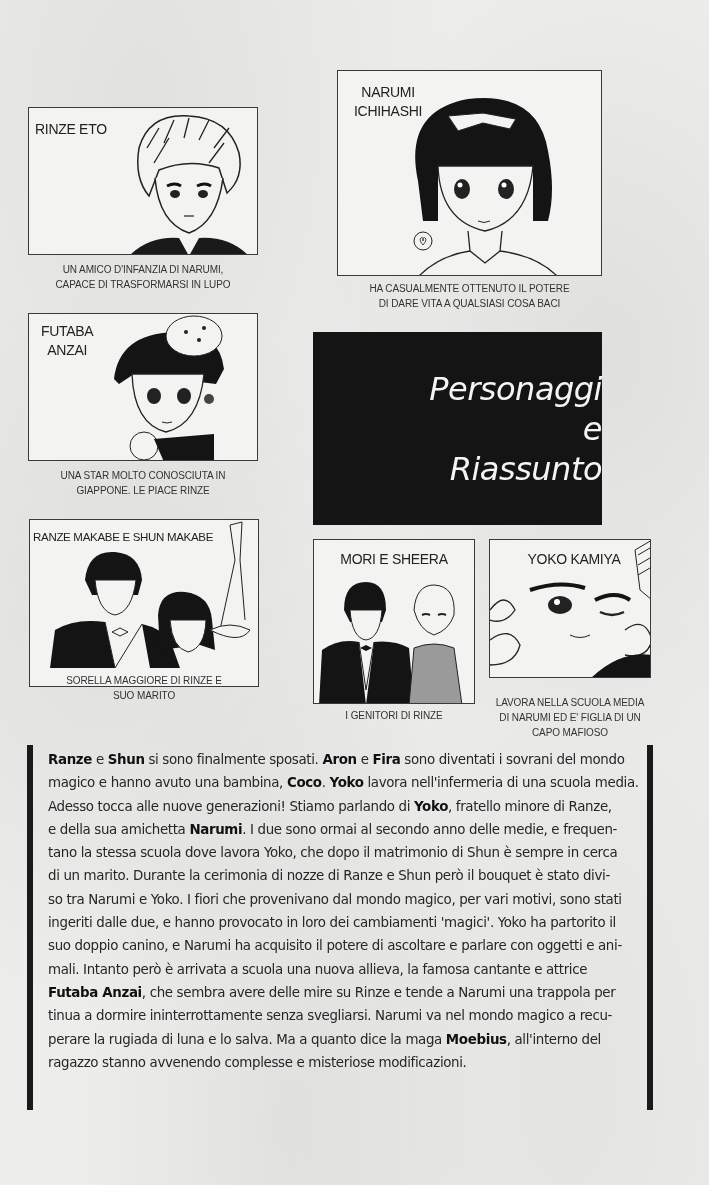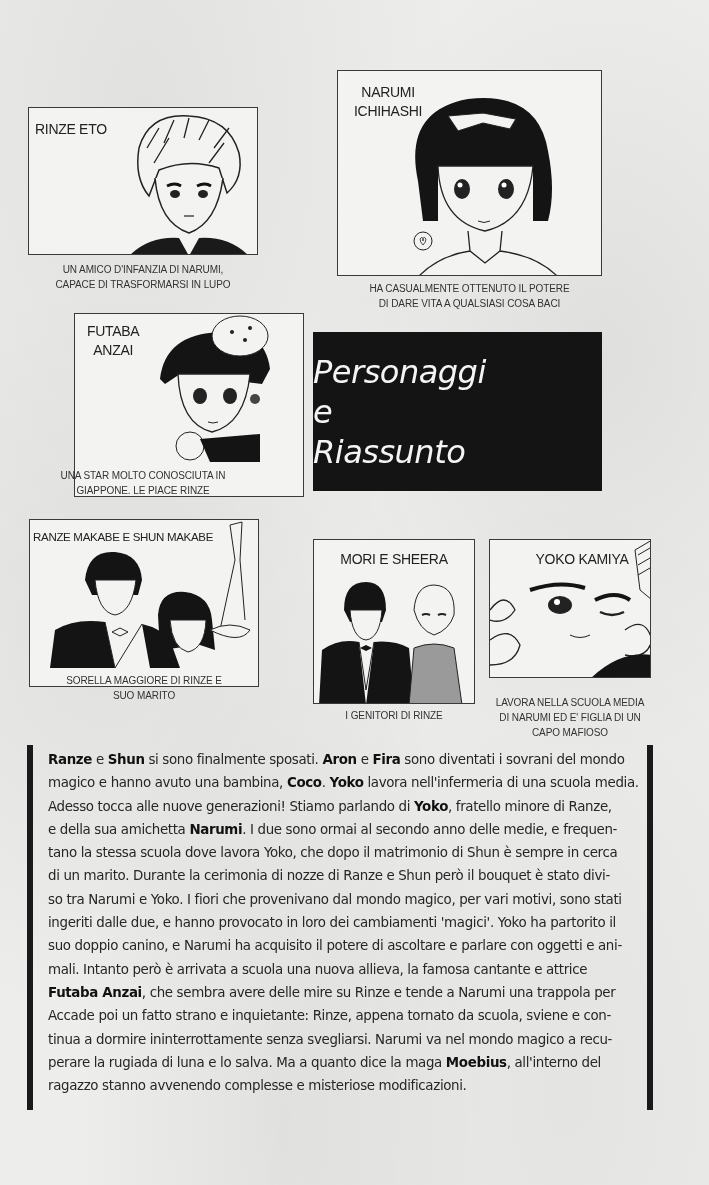--- a/index.html
+++ b/index.html
@@ -30,23 +30,23 @@
   .panel-name {
     position: absolute; font-size: 14px; line-height: 19px; color: #222;
     letter-spacing: -0.3px; z-index: 2;
   }
   .caption {
     position: absolute; font-size: 10px; line-height: 15px; color: #333;
     text-align: center; letter-spacing: -0.1px;
   }
   .art { position: absolute; }
   .title-box {
-    position: absolute; left: 313px; top: 332px; width: 289px; height: 159px;
+    position: absolute; left: 313px; top: 332px; width: 289px; height: 193px;
     background: #141414; color: #f4f4f4; text-align: center;
-    display: flex; flex-direction: column; justify-content: center; align-items: flex-start;
+    display: flex; flex-direction: column; justify-content: center; align-items: flex-end;
     font-family: "DejaVu Sans", sans-serif; font-style: italic; font-size: 32px;
     line-height: 40px; letter-spacing: -0.5px;
   }
   .summary {
     position: absolute; left: 48px; top: 748px; width: 593px;
     font-family: "DejaVu Sans", sans-serif; font-size: 13.4px; line-height: 23.3px;
     color: #262626; letter-spacing: -0.35px;
   }
   .summary .line { white-space: nowrap; display: block; height: 23.3px; }
   .summary b { font-weight: bold; color: #111; }
@@ -95,21 +95,21 @@
     <circle cx="25" cy="170" r="9" fill="none" stroke="#222"></circle>
       <path d="M22 168 q3 -4 3 2 q0 -6 3 -2 q0 3 -3 6 q-3 -3 -3 -6Z" fill="none" stroke="#222" stroke-width="0.8"></path>
     <path d="M70 160 L72 180 M104 160 L102 180 M20 206 Q40 185 72 180 L87 192 L102 180 Q140 185 160 206" fill="none" stroke="#222" stroke-width="1.3"></path>
   </svg>
 </div>
 <div class="caption" style="left:337px;top:281px;width:265px;">
   <div>HA CASUALMENTE OTTENUTO IL POTERE</div>
   <div>DI DARE VITA A QUALSIASI COSA BACI</div>
 </div>
 
-<div class="panel" style="left:28px;top:313px;width:230px;height:184px;margin-left:46px;">
+<div class="panel" style="left:28px;top:313px;width:230px;height:148px;">
   <div class="panel-name" style="left:12px;top:8px;text-align:center;">
     <div>FUTABA</div>
     <div>ANZAI</div>
   </div>
   <svg class="art" style="left:75px;top:0;" width="155" height="148" viewBox="0 0 155 148">
     <path d="M10 65 Q15 20 70 18 Q115 15 120 55 L112 70 L30 60 L15 70Z" fill="#141414"></path>
     <ellipse cx="90" cy="22" rx="28" ry="20" fill="#f3f3f2" stroke="#222"></ellipse>
     <circle cx="82" cy="18" r="2" fill="#222"></circle>
       <circle cx="95" cy="26" r="2" fill="#222"></circle>
       <circle cx="100" cy="14" r="2" fill="#222"></circle>
@@ -167,21 +167,21 @@
     <path d="M100 40 Q102 15 120 15 Q142 16 140 45 Q135 60 120 65 Q105 60 100 40Z" fill="#f3f3f2" stroke="#222"></path>
     <path d="M108 45 q4 -2 8 0 M124 45 q4 -2 8 0" stroke="#222" stroke-width="2"></path>
     <path d="M95 135 L100 78 Q120 70 140 78 L148 135Z" fill="#9a9a9a" stroke="#222"></path>
   </svg>
 </div>
 <div class="caption" style="left:313px;top:708px;width:162px;">
   <div>I GENITORI DI RINZE</div>
 </div>
 
 <div class="panel" style="left:489px;top:539px;width:162px;height:139px;">
-  <div class="panel-name" style="left:12px;width:100%;top:10px;text-align:center;">
+  <div class="panel-name" style="left:4px;width:100%;top:10px;text-align:center;">
     <span>YOKO KAMIYA</span>
   </div>
   <svg class="art" style="left:0;top:0;" width="162" height="139" viewBox="0 0 162 139">
     <path d="M40 50 Q70 40 95 48 M105 60 Q125 50 140 60" stroke="#141414" stroke-width="4" fill="none"></path>
     <ellipse cx="70" cy="65" rx="12" ry="9" fill="#222"></ellipse>
       <circle cx="67" cy="62" r="3" fill="#fff"></circle>
     <path d="M110 72 q12 6 24 0" stroke="#222" stroke-width="2.5" fill="none"></path>
     <path d="M80 95 q10 5 20 0" stroke="#222" fill="none"></path>
     <path d="M0 70 q15 -20 25 0 q-10 15 -25 10 M0 100 q20 -15 30 5 q-5 20 -30 20 M135 90 q20 -15 27 10 q-5 20 -27 15" fill="none" stroke="#222" stroke-width="1.3"></path>
     <path d="M100 139 Q130 110 162 115 L162 139Z" fill="#141414"></path>
@@ -202,17 +202,16 @@
     <span class="line"><span>magico e hanno avuto una bambina, </span><b>Coco</b><span>. </span><b>Yoko</b><span> lavora nell'infermeria di una scuola media.</span></span>
     <span class="line"><span>Adesso tocca alle nuove generazioni! Stiamo parlando di </span><b>Yoko</b><span>, fratello minore di Ranze,</span></span>
     <span class="line"><span>e della sua amichetta </span><b>Narumi</b><span>. I due sono ormai al secondo anno delle medie, e frequen-</span></span>
     <span class="line"><span>tano la stessa scuola dove lavora Yoko, che dopo il matrimonio di Shun è sempre in cerca</span></span>
     <span class="line"><span>di un marito. Durante la cerimonia di nozze di Ranze e Shun però il bouquet è stato divi-</span></span>
     <span class="line"><span>so tra Narumi e Yoko. I fiori che provenivano dal mondo magico, per vari motivi, sono stati</span></span>
     <span class="line"><span>ingeriti dalle due, e hanno provocato in loro dei cambiamenti 'magici'. Yoko ha partorito il</span></span>
     <span class="line"><span>suo doppio canino, e Narumi ha acquisito il potere di ascoltare e parlare con oggetti e ani-</span></span>
     <span class="line"><span>mali. Intanto però è arrivata a scuola una nuova allieva, la famosa cantante e attrice</span></span>
     <span class="line"><b>Futaba Anzai</b><span>, che sembra avere delle mire su Rinze e tende a Narumi una trappola per</span></span>
-    <span class="line"><span>Accade poi un fatto strano e inquietante: Rinze, appena tornato da scuola, sviene e con-</span></span>
     <span class="line"><span>tinua a dormire ininterrottamente senza svegliarsi. Narumi va nel mondo magico a recu-</span></span>
     <span class="line"><span>perare la rugiada di luna e lo salva. Ma a quanto dice la maga </span><b>Moebius</b><span>, all'interno del</span></span>
     <span class="line"><span>ragazzo stanno avvenendo complesse e misteriose modificazioni.</span></span>
   </div>
 
 </body></html>

